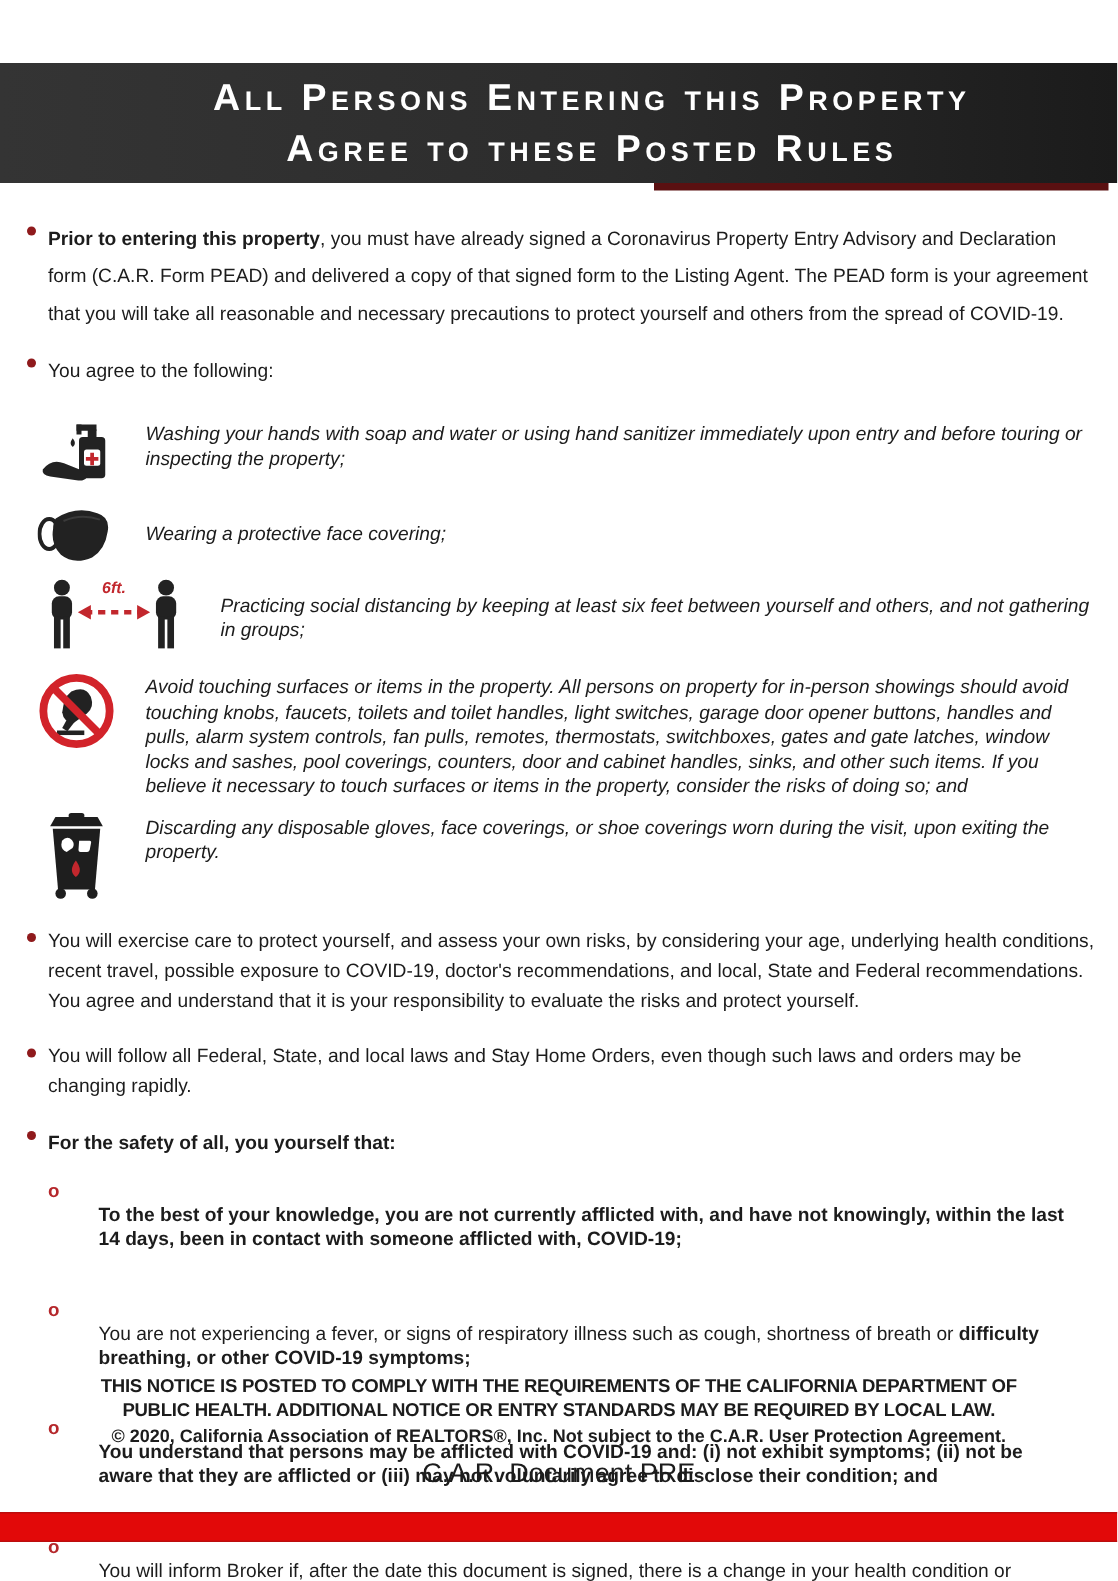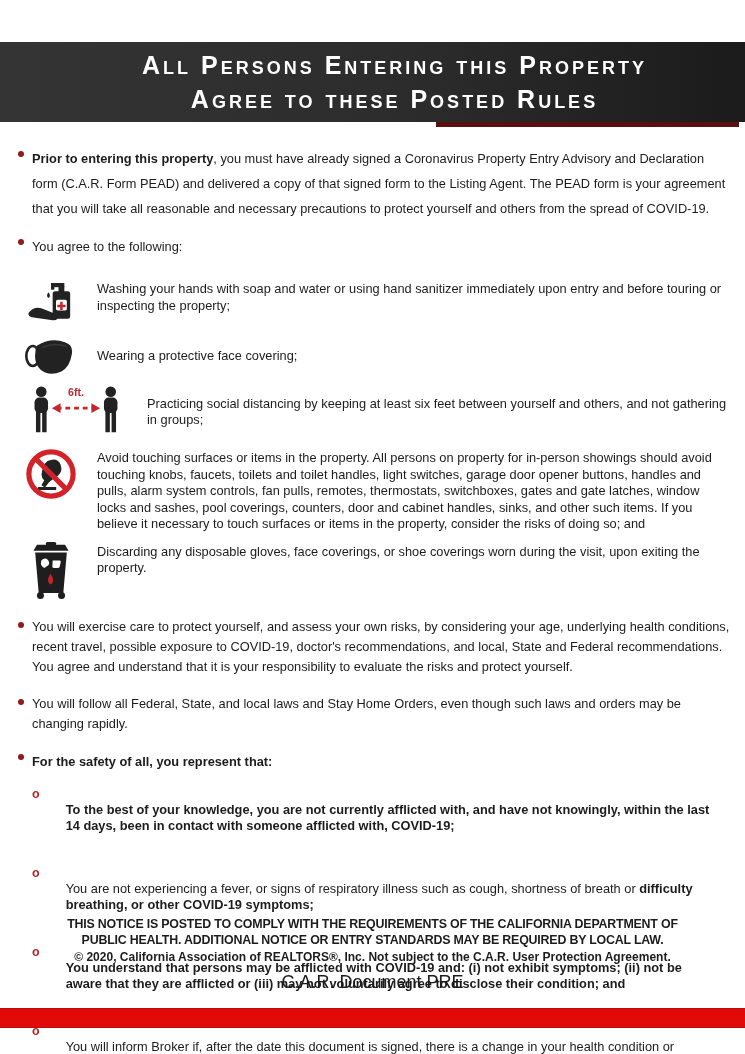--- a/index.html
+++ b/index.html
@@ -36,21 +36,21 @@
   .content{padding:6px 14px 0 16px;font-size:12.8px;}
   .bullet{display:flex;margin-top:13px;}
   .dot{
     flex:0 0 auto;width:6px;height:6px;border-radius:50%;
     background:#8f1a1c;margin:5px 8px 0 2px;
   }
   .btext{margin:0;line-height:25px;}
   .closing .btext{line-height:20px;}
   .closing{margin-top:17px;}
   
-  .rules{margin-top:20px;}
+  .rules{margin-top:20px;font-style:italic;}
   .rule{display:flex;align-items:flex-start;}
   .rule + .rule{margin-top:9px;}
   .rule.vcenter{align-items:flex-end;}
   .icon-box{flex:0 0 auto;margin-left:6px;display:flex;align-items:center;justify-content:center;}
   .rtext{margin:0 0 0 17px;line-height:16.5px;align-self:flex-start;padding-top:2px;}
   .rule.vcenter .rtext{align-self:center;padding-top:0;}
   
   .safety-head{margin-top:15px;}
   .safety-head .btext{font-weight:bold;}
   .sub{display:flex;margin-left:16px;margin-top:12px;}
@@ -186,21 +186,21 @@
       <p class="btext">You will exercise care to protect yourself, and assess your own risks, by considering your age, underlying health conditions, recent travel, possible exposure to COVID-19, doctor's recommendations, and local, State and Federal recommendations. You agree and understand that it is your responsibility to evaluate the risks and protect yourself.</p>
     </div>
 
     <div class="bullet closing">
       <span class="dot"></span>
       <p class="btext">You will follow all Federal, State, and local laws and Stay Home Orders, even though such laws and orders may be changing rapidly.</p>
     </div>
 
     <div class="bullet safety-head">
       <span class="dot"></span>
-      <p class="btext">For the safety of all, you represent that:</p>
+      <p class="btext">For the safety of all, you yourself that:</p>
     </div>
 
     <div class="sub">
       <span class="o-marker">o</span>
       <p class="b">To the best of your knowledge, you are not currently afflicted with, and have not knowingly, within the last 14 days, been in contact with someone afflicted with, COVID-19;</p>
     </div>
 
     <div class="sub">
       <span class="o-marker">o</span>
       <p><span>You are not experiencing a fever, or signs of respiratory illness such as cough, shortness of breath or </span><span class="b">difficulty breathing, or other COVID-19 symptoms;</span></p>

